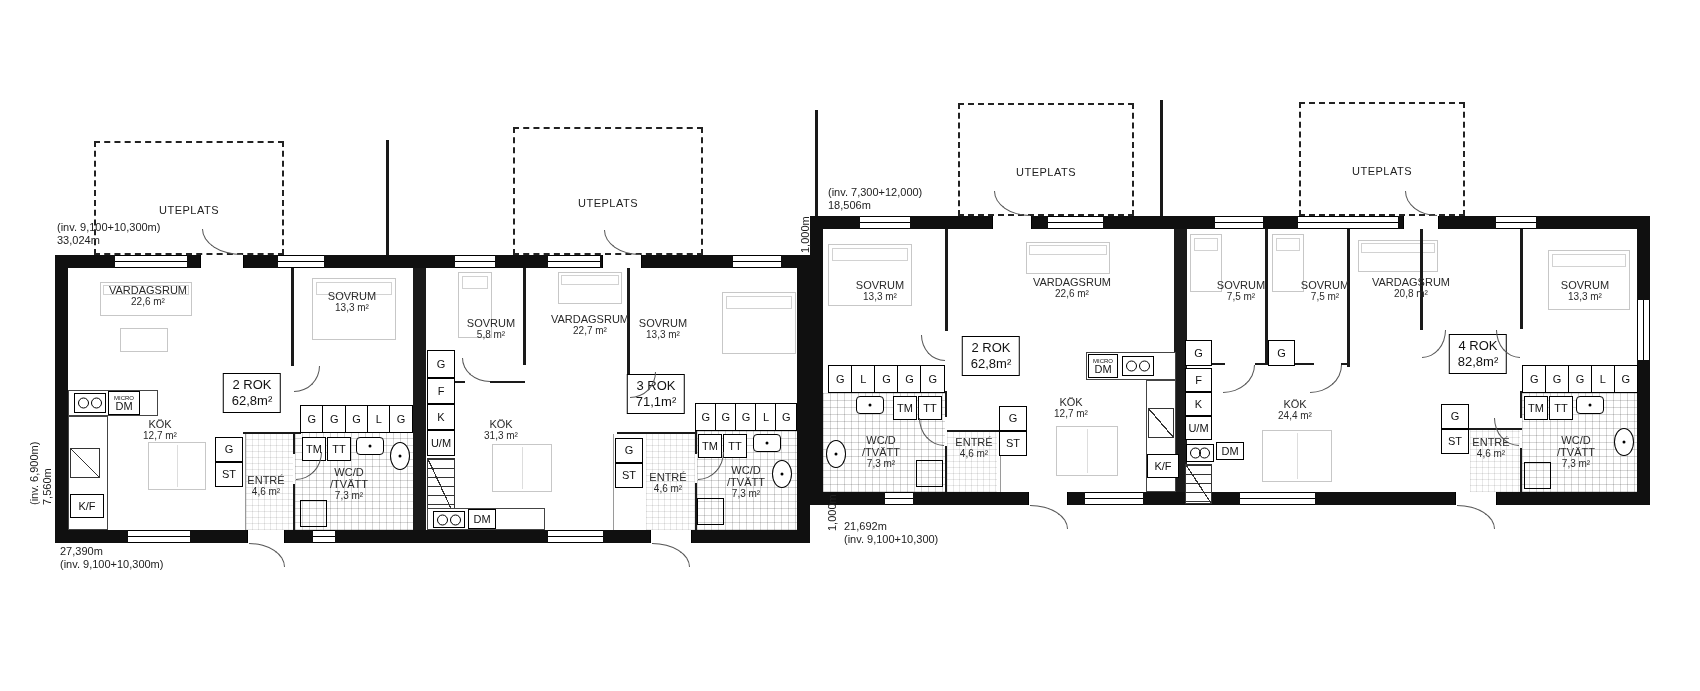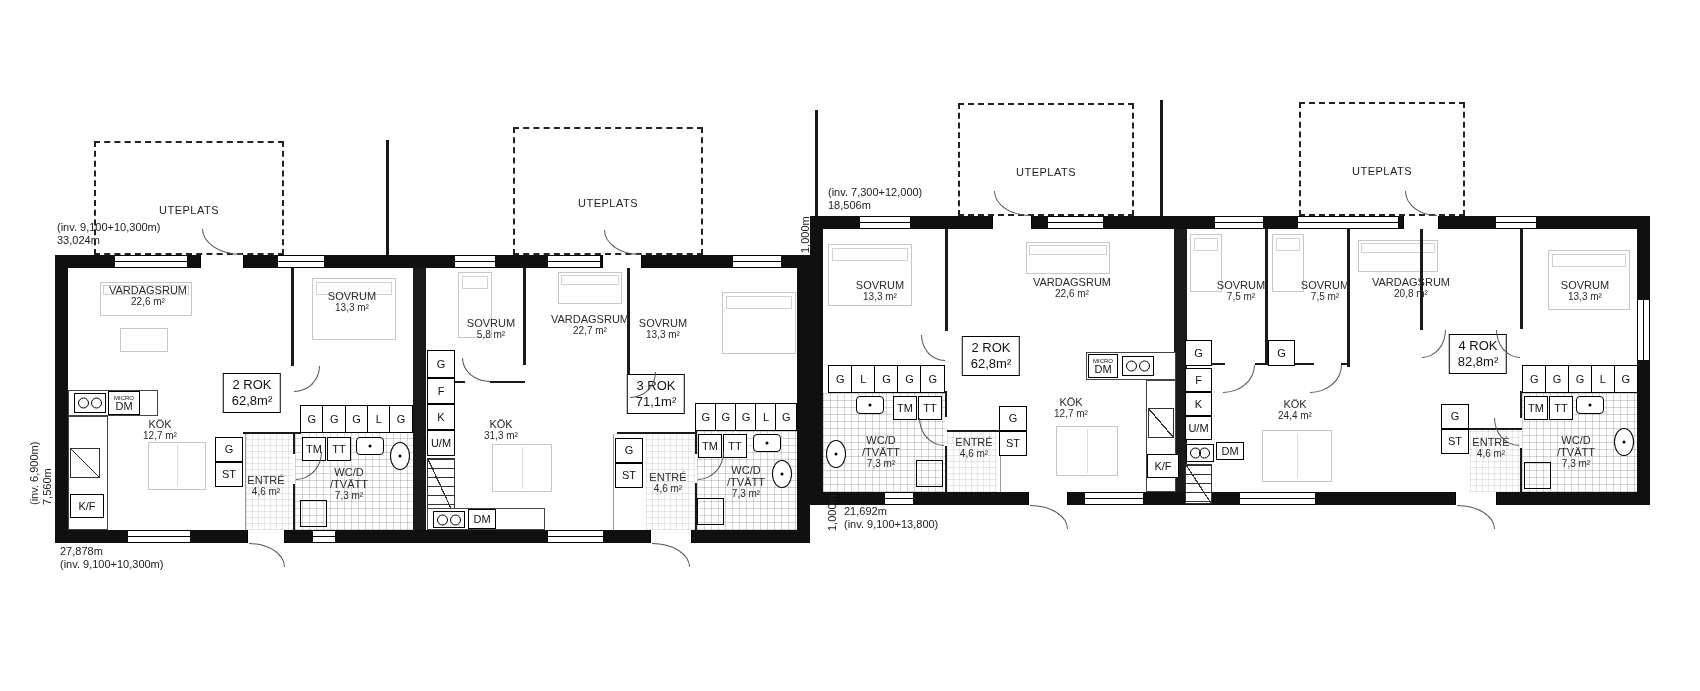--- a/index.html
+++ b/index.html
@@ -478,34 +478,34 @@
   <div class="arc br" style="left:1310px;top:365px;width:32px;height:28px"></div>
   <div class="arc br" style="left:1422px;top:330px;width:24px;height:28px"></div>
   <div class="arc bl" style="left:1496px;top:330px;width:24px;height:28px"></div>
   <div class="arc bl" style="left:1494px;top:418px;width:25px;height:28px"></div>
 
   <div class="dim" style="left:57px;top:221px">
     <span>(inv. 9,100+10,300m)</span>
       <span>33,024m</span>
     </div>
   <div class="dim" style="left:60px;top:545px">
-    <span>27,878m</span>
+    <span>27,390m</span>
       <span>(inv. 9,100+10,300m)</span>
     </div>
   <div class="vdim" style="left:28px;top:505px">
     <span>(inv. 6,900m)</span>
       <span>7,560m</span>
     </div>
   <div class="dim" style="left:828px;top:186px">
     <span>(inv. 7,300+12,000)</span>
       <span>18,506m</span>
     </div>
-  <div class="dim" style="left:844px;top:505px">
+  <div class="dim" style="left:844px;top:520px">
     <span>21,692m</span>
-      <span>(inv. 9,100+13,800)</span>
+      <span>(inv. 9,100+10,300)</span>
     </div>
   <div class="vdim" style="left:799px;top:253px">
     <span>1,000m</span>
     </div>
   <div class="vdim" style="left:826px;top:531px">
     <span>1,000m</span>
     </div>
 
 </div>
 

